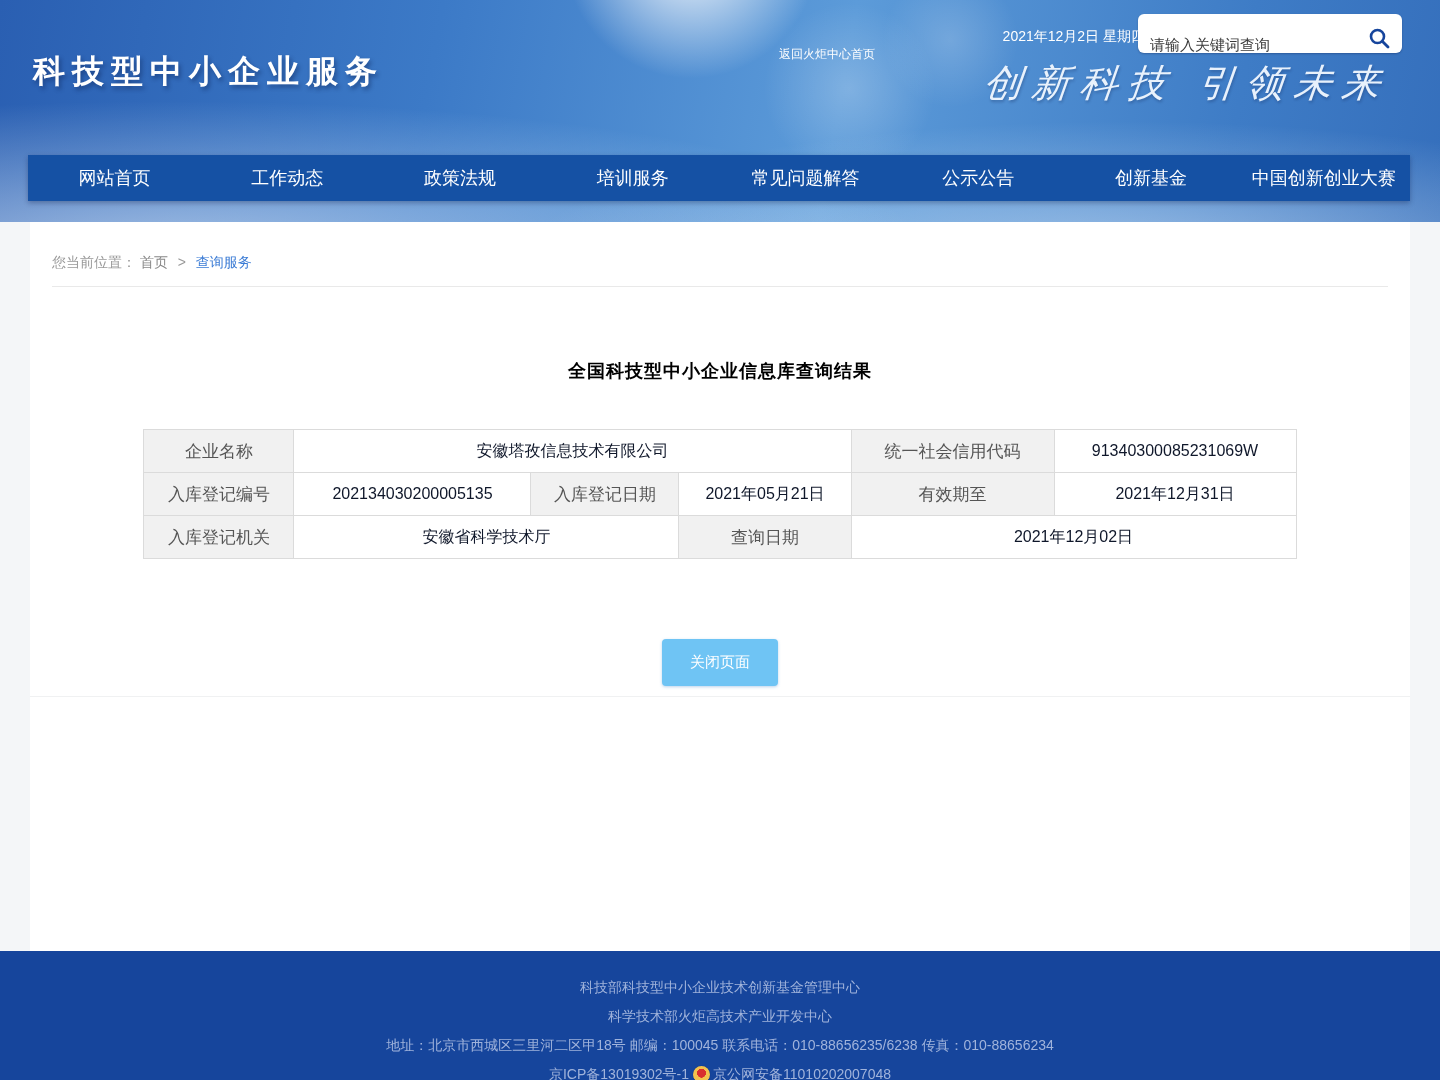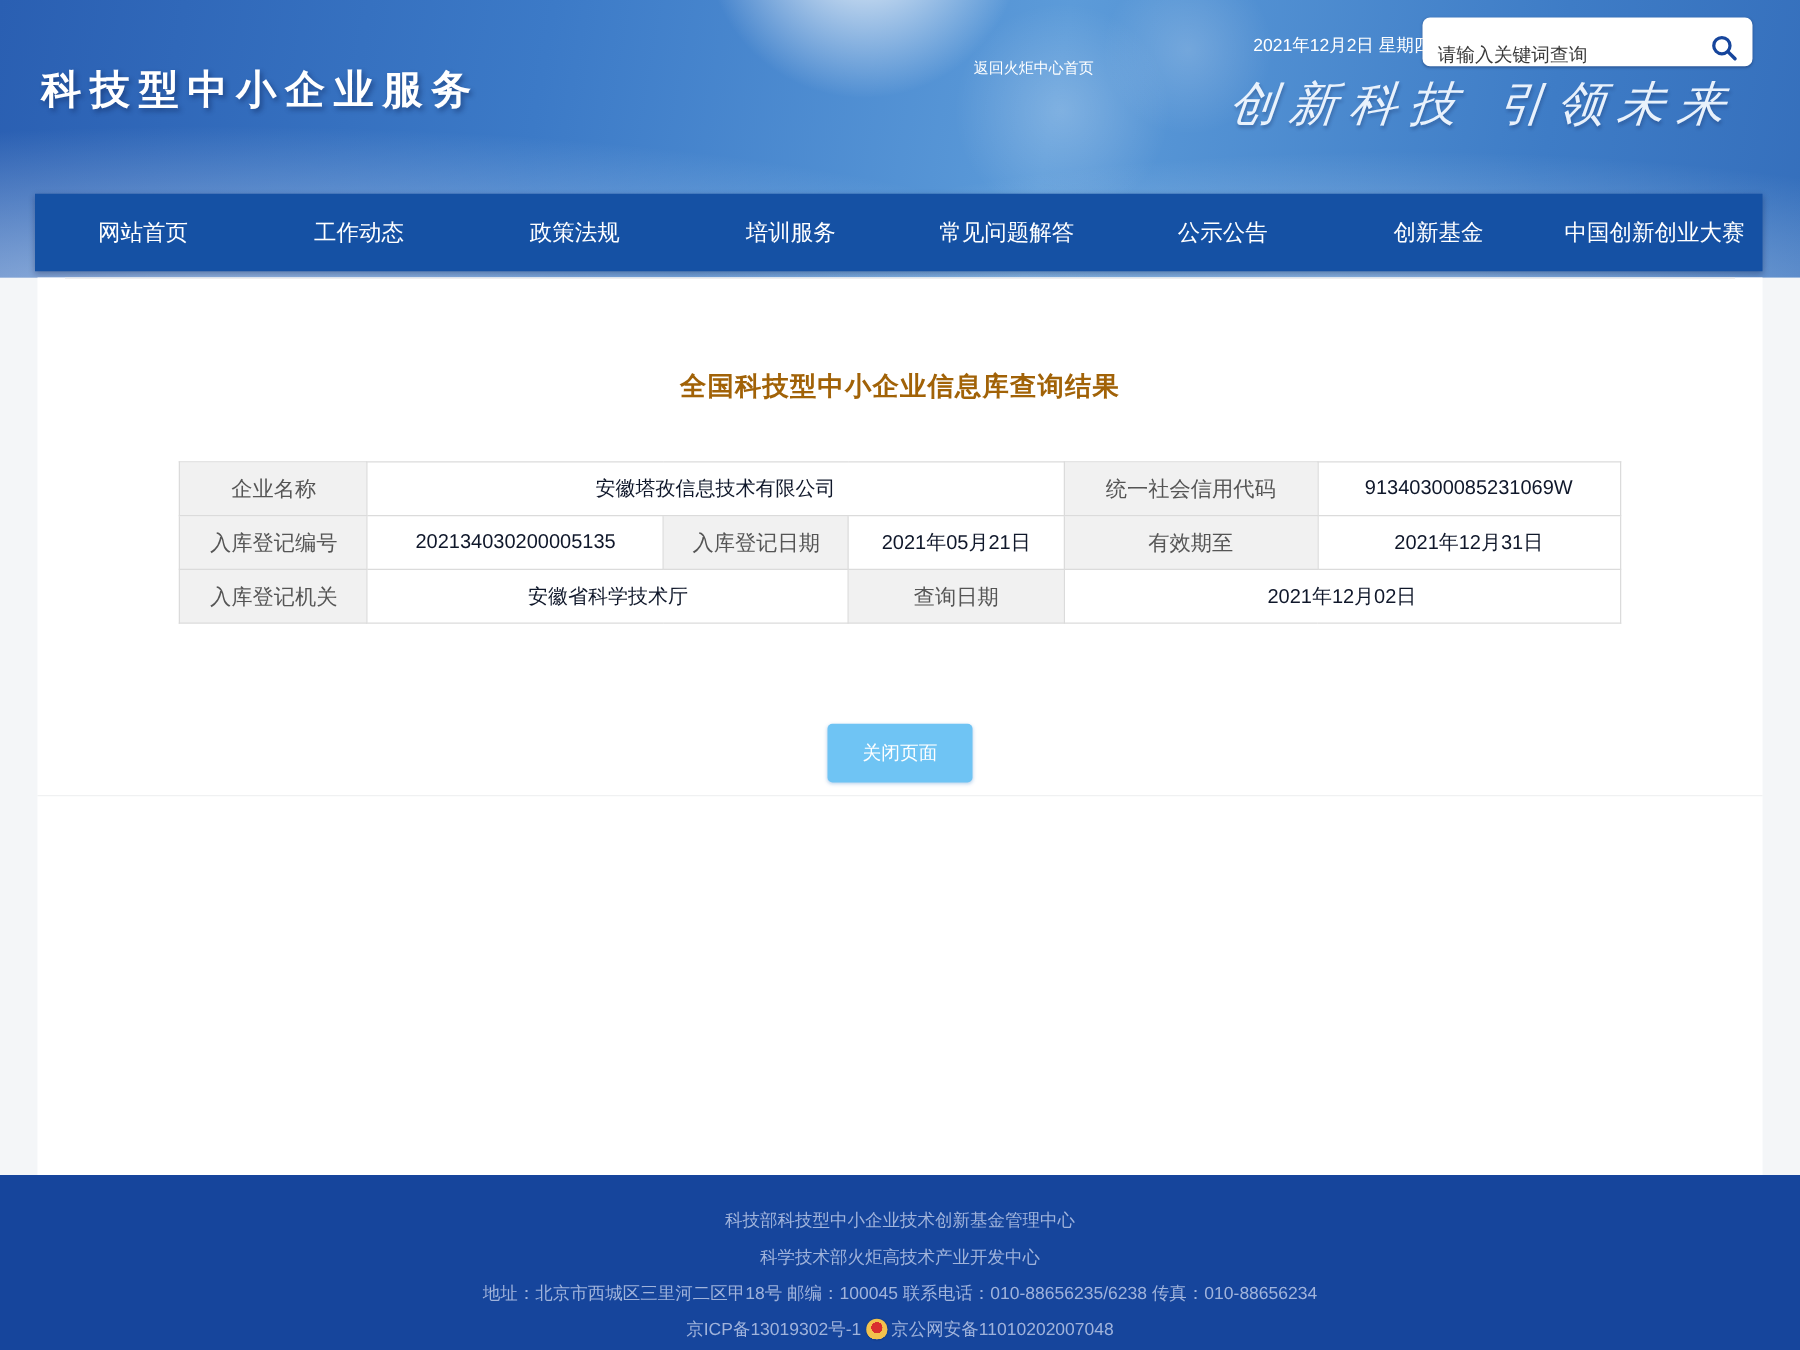--- a/index.html
+++ b/index.html
@@ -54,21 +54,21 @@
   }
   .slogan {
     position:absolute; right:50px; top:58px;
     color:#f2f8ff; font-size:38px; letter-spacing:10px; white-space:nowrap;
     font-family:"DejaVu Serif","Liberation Serif",serif;
     font-style:italic; transform:skewX(-6deg);
     text-shadow:1px 2px 3px rgba(20,40,90,.35);
     opacity:.95;
   }
   .mainnav {
-    position:absolute; left:28px; right:30px; top:155px; height:62px;
+    position:absolute; left:28px; right:30px; top:155px; height:46px;
     background:#1551a4; display:flex; align-items:stretch;
     box-shadow:0 2px 5px rgba(0,10,50,.3);
     text-align:center;
   }
   .nav-item {
     flex:1; display:flex; align-items:center; justify-content:center;
     color:#fff; font-size:18px; text-decoration:none; cursor:pointer; white-space:nowrap;
   }
 
   
@@ -78,21 +78,21 @@
   .breadcrumb {
     padding:32px 22px 14px; font-size:14px; color:#999;
   }
   .breadcrumb a { text-decoration:none; cursor:pointer; }
   .bc-home { color:#888; }
   .bc-sep { margin:0 6px; color:#999; }
   .bc-current { color:#3a7bd5; }
   .bc-line { margin:0 22px; border-bottom:1px solid #e9e9e9; }
 
   .result { text-align:center; padding-top:72px; padding-bottom:10px; border-bottom:1px solid #f0f1f2; min-height:389px; }
-  .page-title { font-size:21px; font-weight:bold; color:#a16207; letter-spacing:1px; }
+  .page-title { font-size:18px; font-weight:bold; color:#000000; letter-spacing:1px; }
 
   table.result-table {
     margin:46px auto 0; width:1152px; border-collapse:collapse; table-layout:fixed;
     font-size:16px;
   }
   .result-table td {
     border:1px solid #dbdbdb; height:43px; text-align:center;
     color:#0f172a; overflow:hidden; white-space:nowrap;
   }
   .result-table td.lbl { background:#f1f1f1; color:#555; font-size:17px; }
@@ -149,20 +149,26 @@
       <a class="nav-item">培训服务</a>
       <a class="nav-item">常见问题解答</a>
       <a class="nav-item">公示公告</a>
       <a class="nav-item">创新基金</a>
       <a class="nav-item">中国创新创业大赛</a>
     </nav>
   </header>
 
   <div class="wrapper">
 
+    <div class="breadcrumb">
+      <span>您当前位置：</span>
+      <a class="bc-home">首页</a>
+      <span class="bc-sep">&gt;</span>
+      <a class="bc-current">查询服务</a>
+    </div>
     <div class="bc-line"></div>
 
     <section class="result">
       <h2 class="page-title">全国科技型中小企业信息库查询结果</h2>
 
       <table class="result-table">
         <colgroup>
           <col style="width:150px">
             <col style="width:237px">
             <col style="width:148px">

